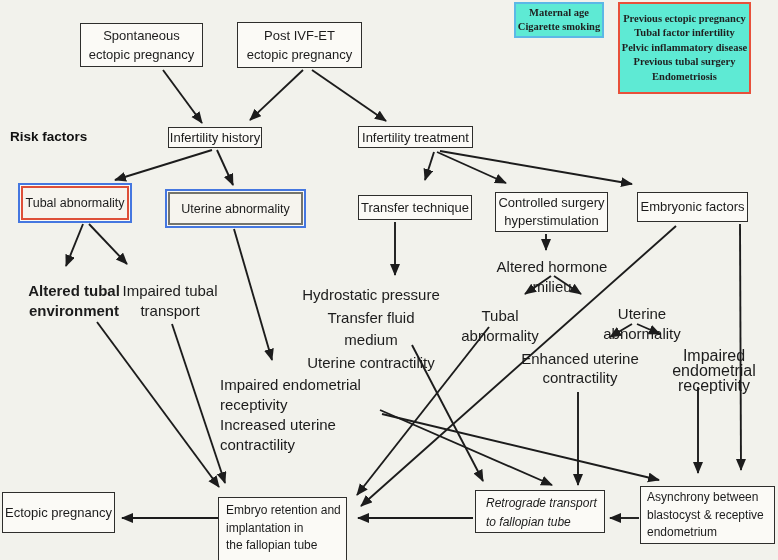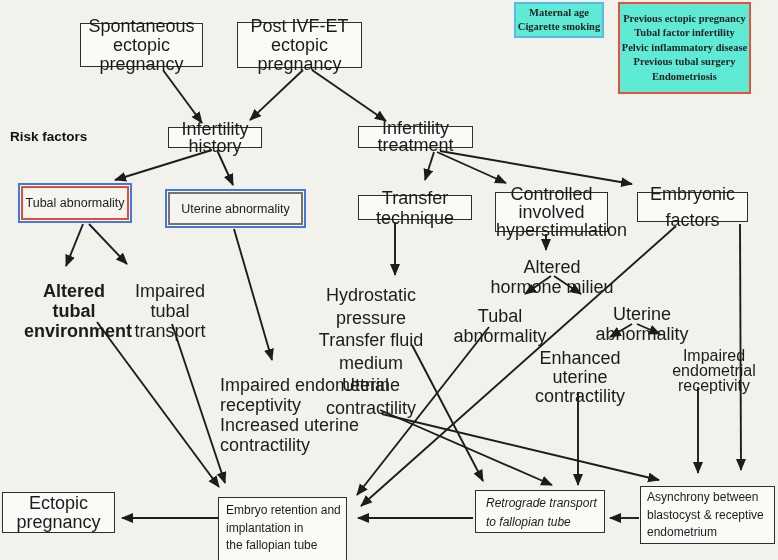--- a/index.html
+++ b/index.html
@@ -1,29 +1,29 @@
 <!DOCTYPE html>
 <html><head>
 <meta charset="utf-8">
 <style>
   html,body{margin:0;padding:0;}
   body{font-family:"Liberation Sans","DejaVu Sans",sans-serif;}
   #stage{position:relative;width:778px;height:560px;background:#f2f2ec;overflow:hidden;}
   #arrows{position:absolute;left:0;top:0;width:778px;height:560px;z-index:1;}
   .box{position:absolute;z-index:2;background:#fbfaf6;border:1.5px solid #2e2e2c;
-       color:#1c1c1c;font-size:18px;line-height:19px;text-align:center;
+       color:#1c1c1c;font-size:13px;line-height:19px;text-align:center;
        display:flex;flex-direction:column;justify-content:center;box-sizing:border-box;}
   .box span{display:block;}
   .dbl{position:absolute;z-index:2;border:2px solid #4577e0;background:#fbfaf6;
        box-sizing:border-box;padding:1px;}
   .dbl .inner{width:100%;height:100%;box-sizing:border-box;display:flex;align-items:center;
        justify-content:center;font-size:12.5px;color:#1c1c1c;background:#f6f4ee;}
   .inner.red{border:2px solid #de4f38;}
   .inner.gray{border:2px solid #74746c;}
-  .freetext{position:absolute;z-index:2;color:#1c1c1c;font-size:18px;line-height:20px;
+  .freetext{position:absolute;z-index:2;color:#1c1c1c;font-size:15px;line-height:20px;
        text-align:center;}
   .freetext span{display:block;}
   .leftalign{text-align:left;}
   .boldlabel{position:absolute;z-index:2;color:#111;font-weight:bold;font-size:13.5px;
        line-height:17px;text-align:left;}
   .legend{position:absolute;z-index:2;box-sizing:border-box;
        font-family:"Liberation Serif","DejaVu Serif",serif;font-weight:bold;color:#1f1f1f;
        font-size:10.5px;line-height:14.5px;text-align:center;background:#5eead4;
        display:flex;flex-direction:column;justify-content:center;}
   .legend span{display:block;}
@@ -109,21 +109,21 @@
   </div>
   <div class="dbl" style="left:165px;top:189px;width:141px;height:39px;">
     <div class="inner gray">
       <span>Uterine abnormality</span>
     </div>
   </div>
   <div class="box" style="left:358px;top:195px;width:114px;height:25px;line-height:20px;">
     <span>Transfer technique</span>
   </div>
   <div class="box" style="left:495px;top:192px;width:113px;height:40px;line-height:18px;">
-    <span>Controlled involved</span>
+    <span>Controlled surgery</span>
     <span>hyperstimulation</span>
   </div>
   <div class="box" style="left:637px;top:192px;width:111px;height:30px;line-height:26px;">
     <span>Embryonic factors</span>
   </div>
 
   <div class="freetext" style="left:24px;top:281px;width:100px;font-weight:bold;">
     <span>Altered tubal</span>
     <span>environment</span>
   </div>

